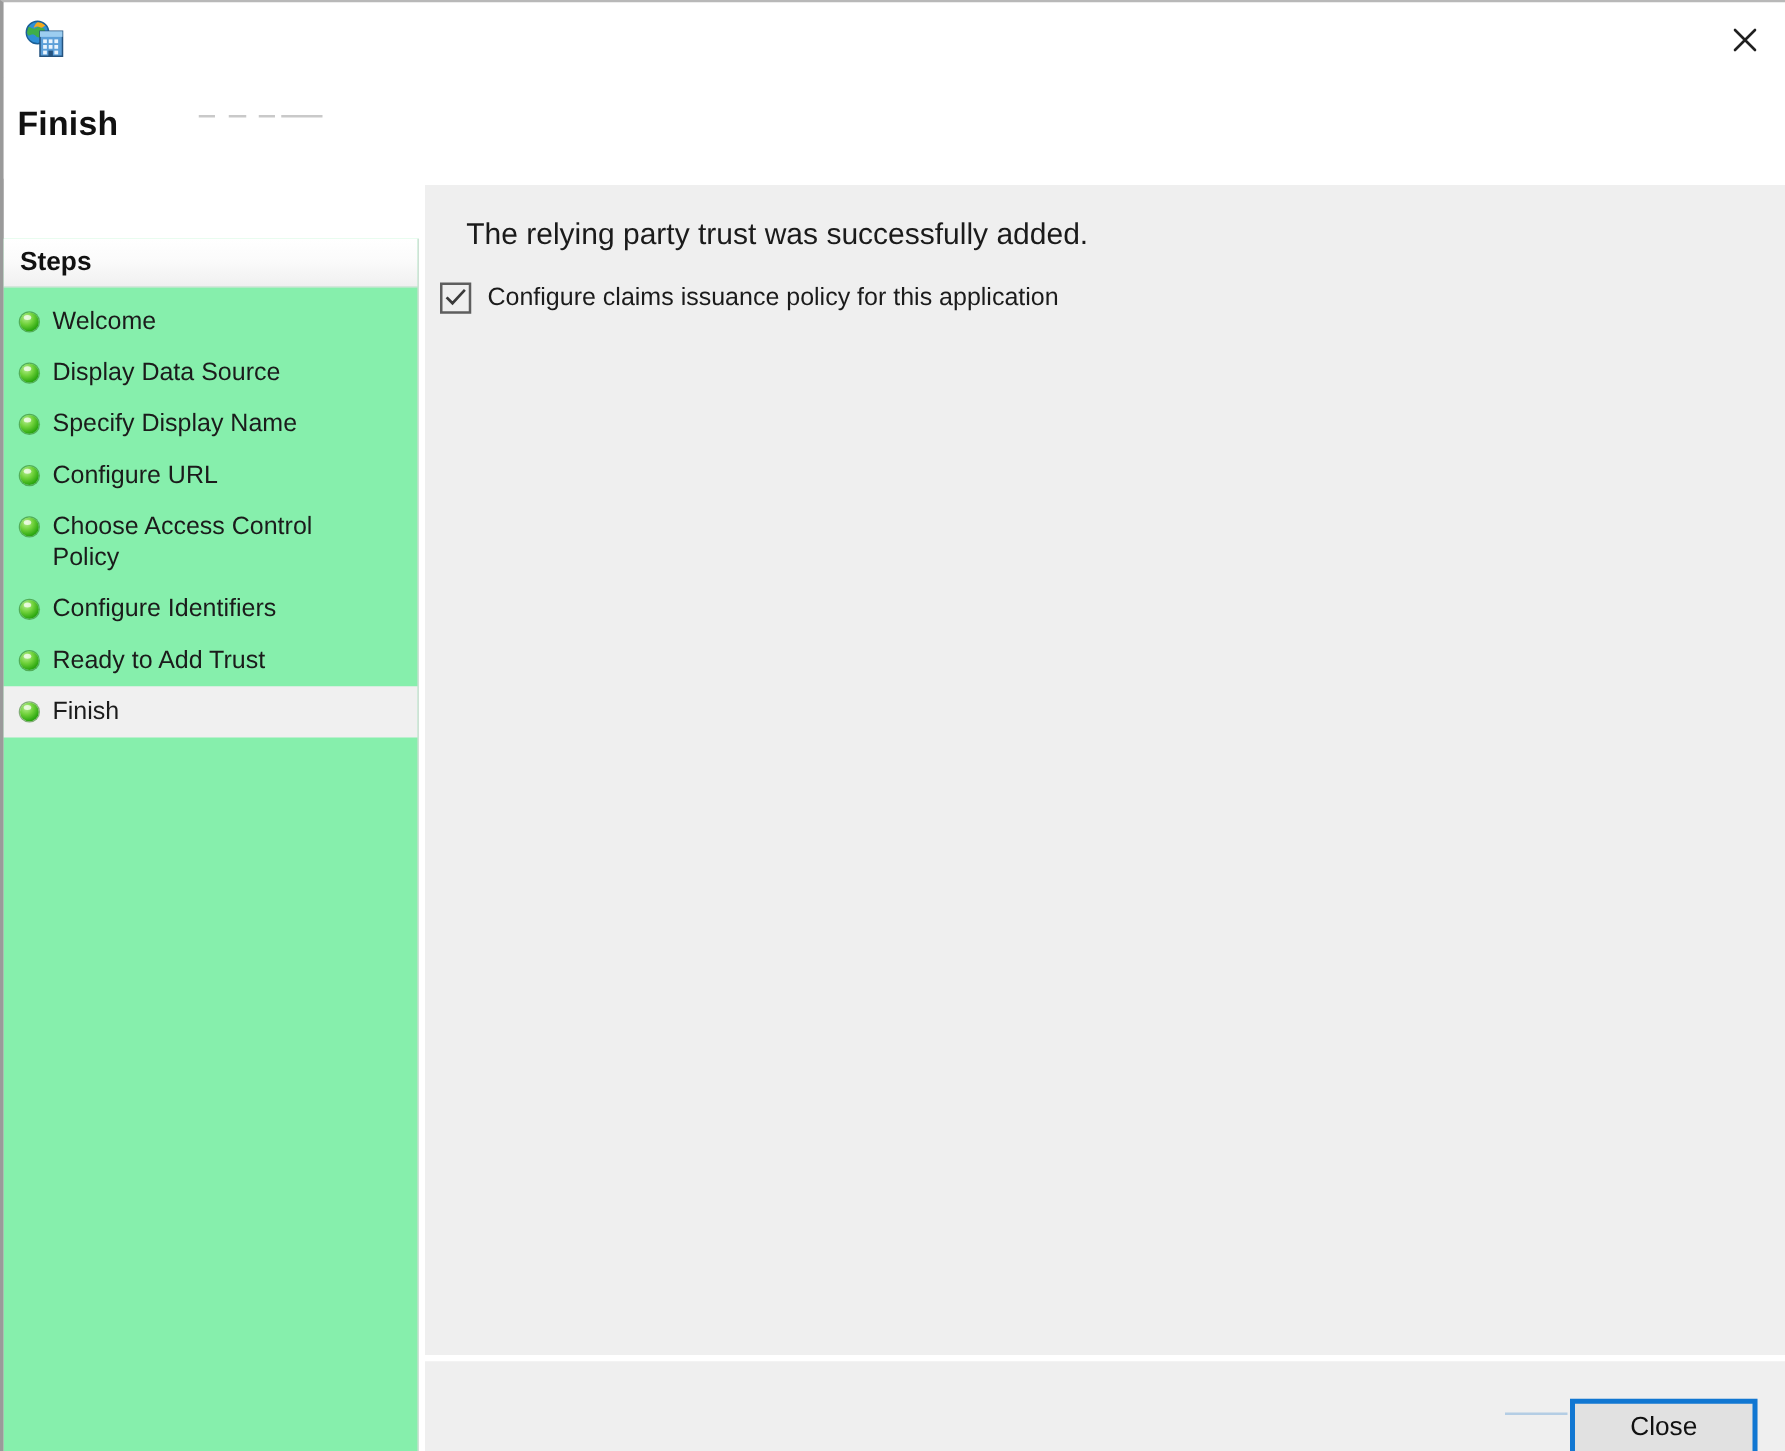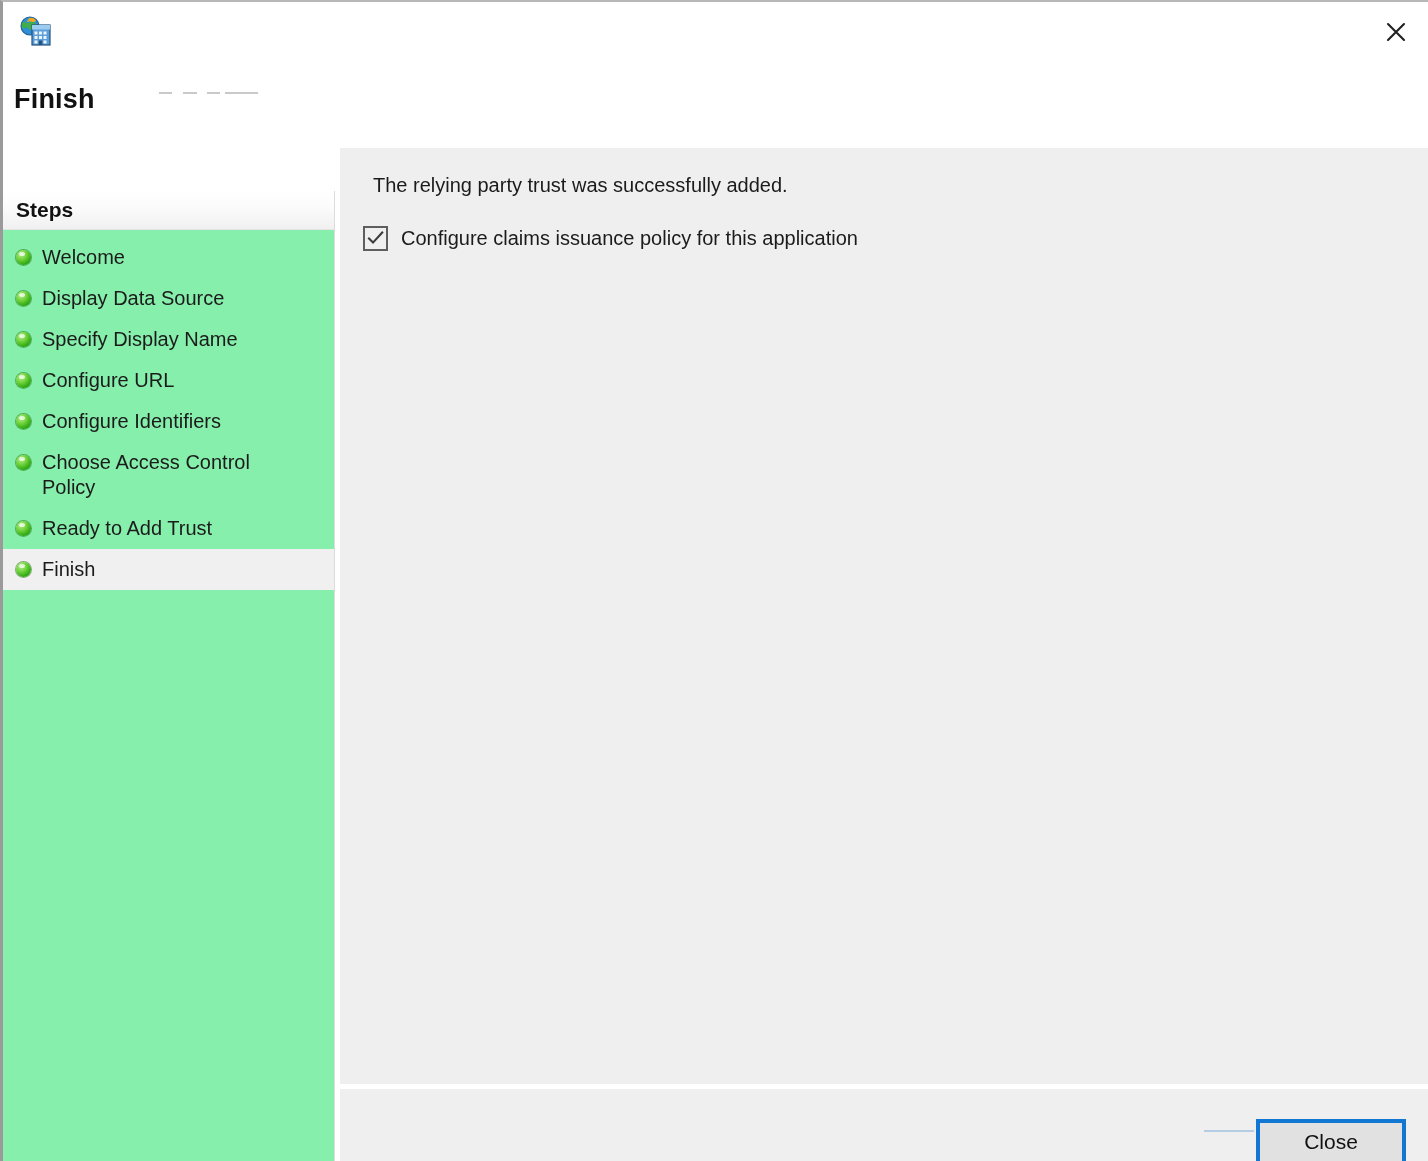--- a/index.html
+++ b/index.html
@@ -157,26 +157,26 @@
     left: 337px;
     top: 146px;
     right: 0;
     height: 936px;
     background: #efefef;
   }
   #success-text {
     position: absolute;
     left: 33px;
     top: 26px;
-    font-size: 20px;
+    font-size: 24px;
     color: #1b1b1b;
   }
   #claims-row {
     position: absolute;
-    left: 23px;
+    left: 12px;
     top: 78px;
     display: flex;
     align-items: center;
   }
   #claims-checkbox {
     width: 25px;
     height: 25px;
     box-sizing: border-box;
     border: 2px solid #5e5e5e;
     background: #efefef;
@@ -299,26 +299,26 @@
       </div>
 
 
       <div class="step-item">
         <span class="step-bullet"></span>
         <span class="step-label">Configure URL</span>
       </div>
 
       <div class="step-item">
         <span class="step-bullet"></span>
+        <span class="step-label">Choose Access Control Policy</span>
+      </div>
+
+      <div class="step-item">
+        <span class="step-bullet"></span>
         <span class="step-label">Configure Identifiers</span>
-      </div>
-
-      <div class="step-item">
-        <span class="step-bullet"></span>
-        <span class="step-label">Choose Access Control Policy</span>
       </div>
 
       <div class="step-item">
         <span class="step-bullet"></span>
         <span class="step-label">Ready to Add Trust</span>
       </div>
 
       <div class="step-item current">
         <span class="step-bullet"></span>
         <span class="step-label">Finish</span>

